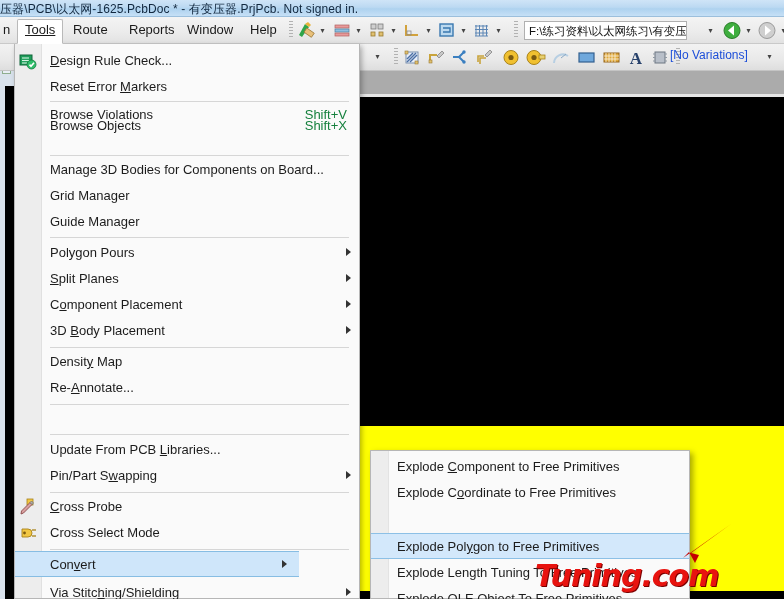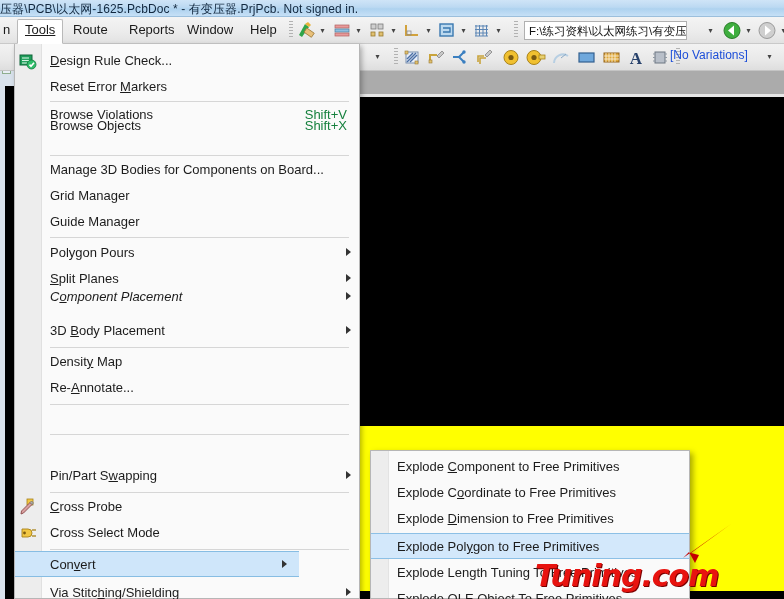--- a/index.html
+++ b/index.html
@@ -485,21 +485,21 @@
     <div class="row" style="top:196px;">
       <span class="lbl">Poly<u>g</u>on Pours</span>
       <span class="arrow"></span>
     </div>
 
     <div class="row" style="top:222px;">
       <span class="lbl"><u>S</u>plit Planes</span>
       <span class="arrow"></span>
     </div>
 
-    <div class="row" style="top:240px;font-style:italic;">
+    <div class="row" style="top:248px;">
       <span class="lbl">C<u>o</u>mponent Placement</span>
       <span class="arrow"></span>
     </div>
 
     <div class="row" style="top:274px;">
       <span class="lbl">3D <u>B</u>ody Placement</span>
       <span class="arrow"></span>
     </div>
 
     <div class="sep" style="top:303px;"></div>
@@ -510,20 +510,23 @@
 
     <div class="row" style="top:331px;">
       <span class="lbl">Re-<u>A</u>nnotate...</span>
     </div>
 
     <div class="sep" style="top:360px;"></div>
 
 
     <div class="sep" style="top:390px;"></div>
 
+    <div class="row" style="top:393px;">
+      <span class="lbl">Update From PCB <u>L</u>ibraries...</span>
+    </div>
 
     <div class="row" style="top:419px;">
       <span class="lbl">Pin/Part S<u>w</u>apping</span>
       <span class="arrow"></span>
     </div>
 
     <div class="sep" style="top:448px;"></div>
 
     <div class="row" style="top:450px;">
       <span class="icobox">
@@ -564,23 +567,20 @@
 
   <div class="submenu">
     <div class="gutter2"></div>
 
     <div class="srow" style="top:29px;">
       <span class="lbl">Explode C<u>o</u>ordinate to Free Primitives</span>
     </div>
     <div class="srow" style="top:3px;">
       <span class="lbl">Explode <u>C</u>omponent to Free Primitives</span>
     </div>
-    <div class="srow" style="top:55px;">
-      <span class="lbl">Explode <u>D</u>imension to Free Primitives</span>
-    </div>
     <div class="srow sel" style="top:82px;">
       <span class="lbl">Explode Pol<u>y</u>gon to Free Primitives</span>
     </div>
     <div class="srow" style="top:109px;">
       <span class="lbl">Explode Length Tuning To Free Primitives</span>
     </div>
     <div class="srow" style="top:135px;">
       <span class="lbl">Explode OLE Object To Free Primitives</span>
     </div>
   </div>

